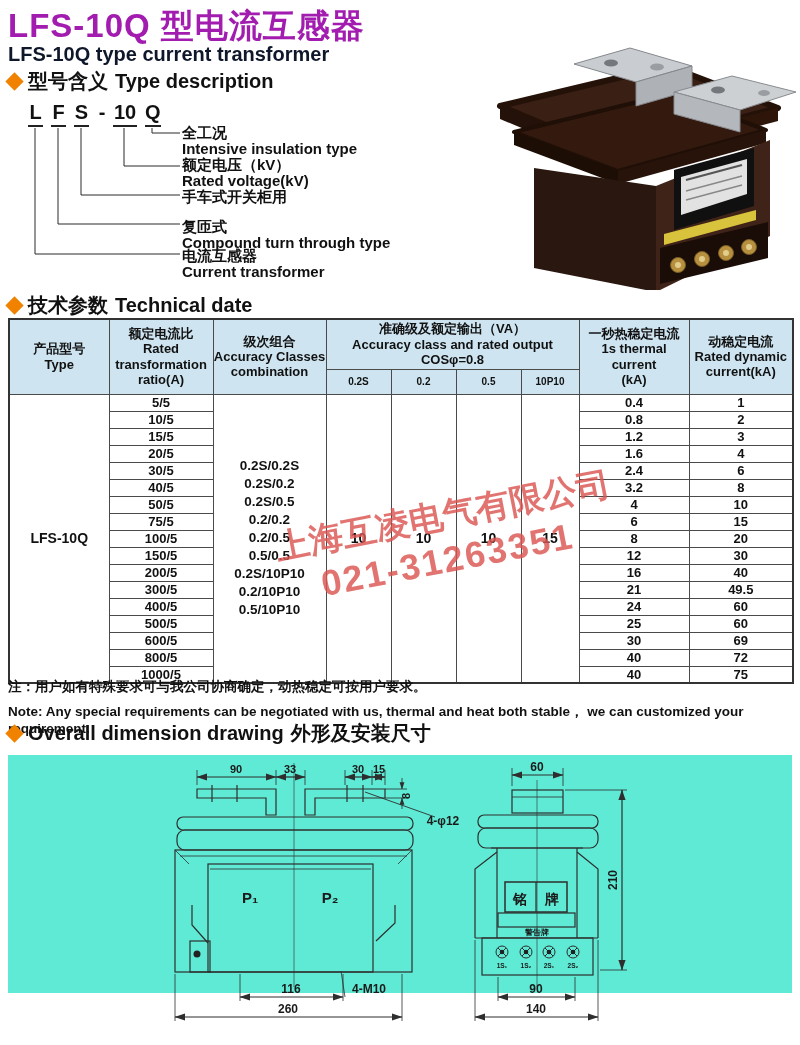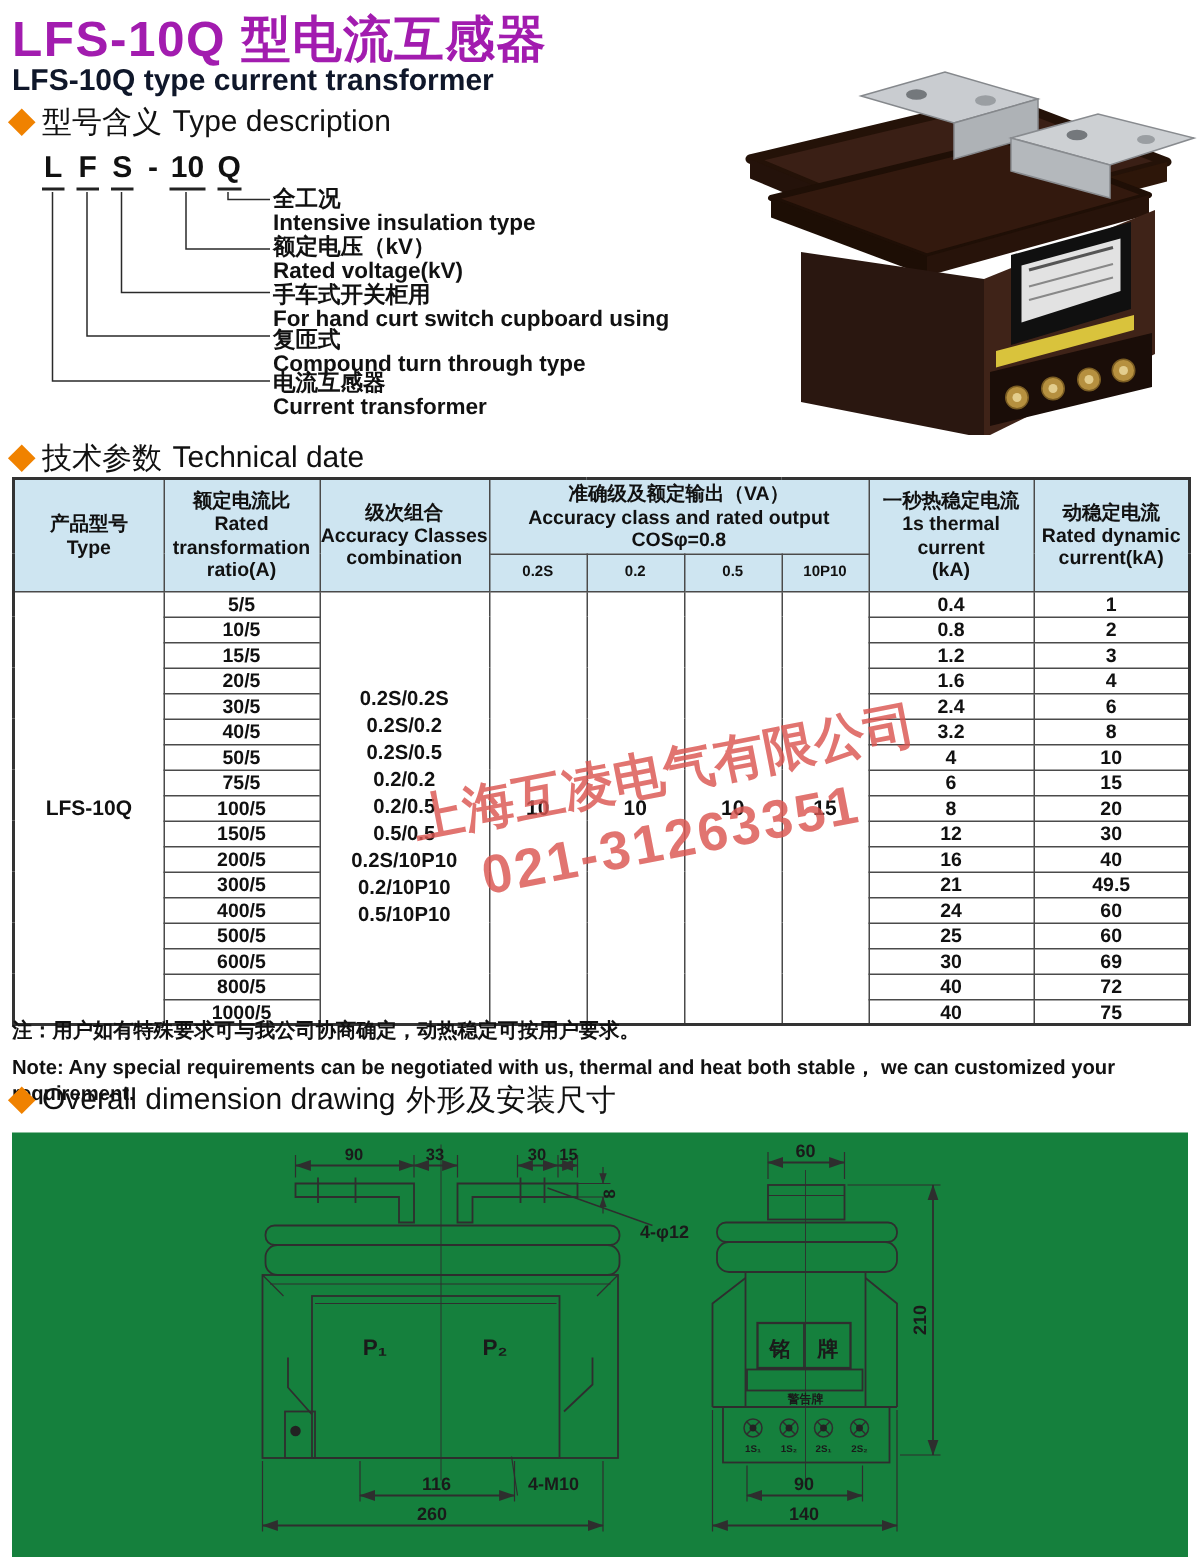--- a/index.html
+++ b/index.html
@@ -4,21 +4,21 @@
 <style>
   *{margin:0;padding:0;box-sizing:border-box}
   html,body{width:800px;height:1045px}
   body{position:relative;background:#fff;overflow:hidden;
        font-family:"Liberation Sans","DejaVu Sans",sans-serif;color:#111}
   .abs{position:absolute}
 
   .page-title{left:8px;top:4px;font-size:33px;font-weight:bold;color:#a21caf;letter-spacing:1px}
   .page-subtitle{left:8px;top:43px;font-size:20px;font-weight:bold;color:#0f172a}
 
-  .sec-head{font-size:20px;font-weight:normal;display:flex;align-items:center;gap:7px}
+  .sec-head{font-size:20px;font-weight:bold;display:flex;align-items:center;gap:7px}
   .diamond{width:13px;height:13px;background:#f08200;transform:rotate(45deg);display:inline-block;flex:0 0 13px}
 
   
   .model-chars{left:28px;top:100px;display:flex}
   .mc{display:inline-block;font-size:20px;font-weight:bold;min-width:15px;text-align:center;
       border-bottom:2px solid #222;margin-right:8px;padding-bottom:1px;line-height:24px}
   .mc.dash{border-bottom:none;min-width:10px;margin-right:6px}
   .mc.wide{min-width:24px}
   .connector-svg{left:0;top:0;pointer-events:none}
   .md-item{left:182px}
@@ -40,21 +40,21 @@
   .spec-table td.combo-cell div{font-size:13.5px;line-height:18px}
 
   .note-zh{left:8px;top:678px;font-size:13.5px;font-weight:bold;line-height:17px}
   .note-en{left:8px;top:703px;font-size:13.5px;font-weight:bold;line-height:17px}
 
   .watermark{left:272px;top:528px;transform:rotate(-11deg);transform-origin:left top;
              color:rgba(219,85,80,.82);font-weight:bold;pointer-events:none;z-index:6;white-space:nowrap}
   .wm1{font-size:34px;letter-spacing:0px;line-height:40px}
   .wm2{font-size:36px;margin:4px 0 0 38px;letter-spacing:2px}
 
-  .drawing-panel{left:8px;top:755px;width:784px;height:283px;background:#15803d}
+  .drawing-panel{left:8px;top:755px;width:784px;height:238px;background:#5eead4}
   .dim{font-size:12px;font-weight:bold;fill:#1a1a1a}
   .dims{font-size:11px;font-weight:bold;fill:#1a1a1a}
 </style>
 </head>
 <body>
 
 <h1 class="abs page-title">LFS-10Q 型电流互感器</h1>
 <h2 class="abs page-subtitle">LFS-10Q type current transformer</h2>
 
 <div class="abs sec-head" style="left:8px;top:68px">
@@ -85,21 +85,20 @@
 <div class="abs md-item" style="top:124px">
   <div class="md-zh">全工况</div>
   <div class="md-en">Intensive insulation type</div>
 </div>
 <div class="abs md-item" style="top:156px">
   <div class="md-zh">额定电压（kV）</div>
   <div class="md-en">Rated voltage(kV)</div>
 </div>
 <div class="abs md-item" style="top:188px">
   <div class="md-zh">手车式开关柜用</div>
-  <div class="md-en">For hand curt switch cupboard using</div>
 </div>
 <div class="abs md-item" style="top:218px">
   <div class="md-zh">复匝式</div>
   <div class="md-en">Compound turn through type</div>
 </div>
 <div class="abs md-item" style="top:247px">
   <div class="md-zh">电流互感器</div>
   <div class="md-en">Current transformer</div>
 </div>
 

